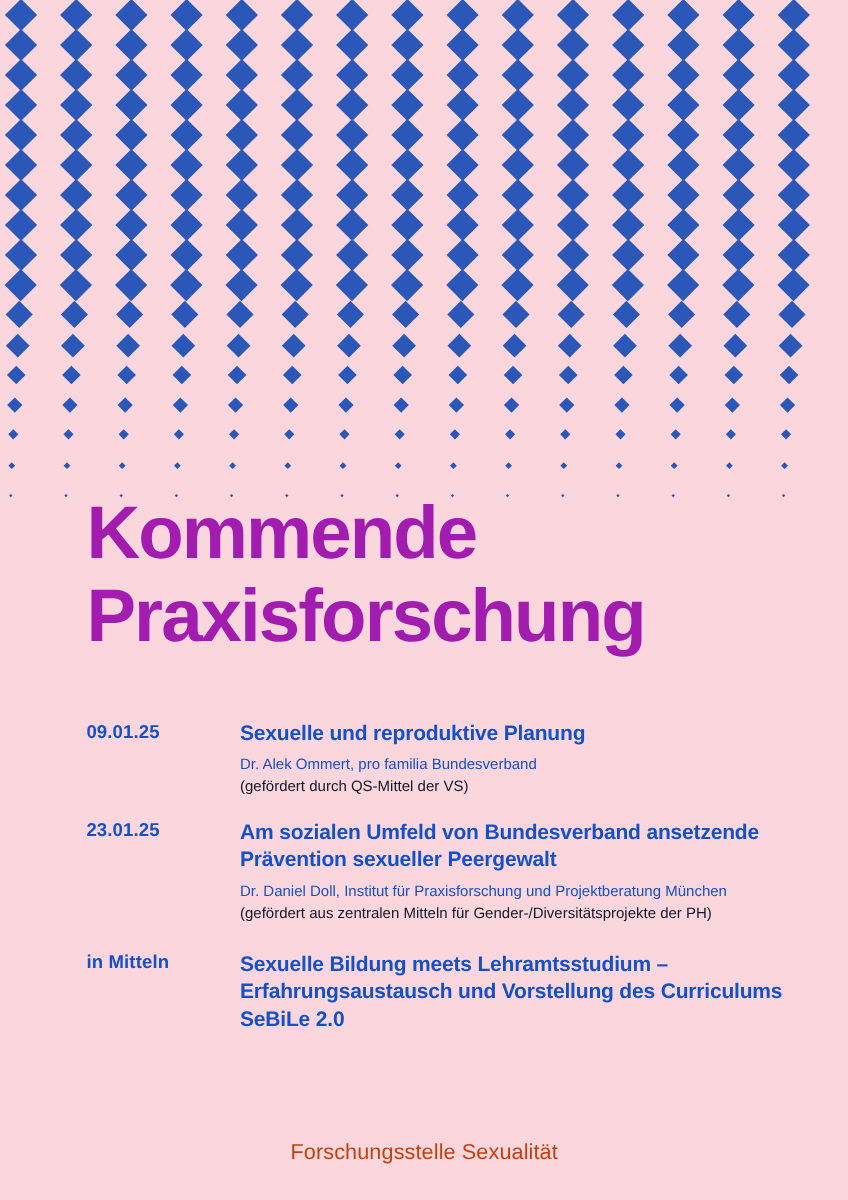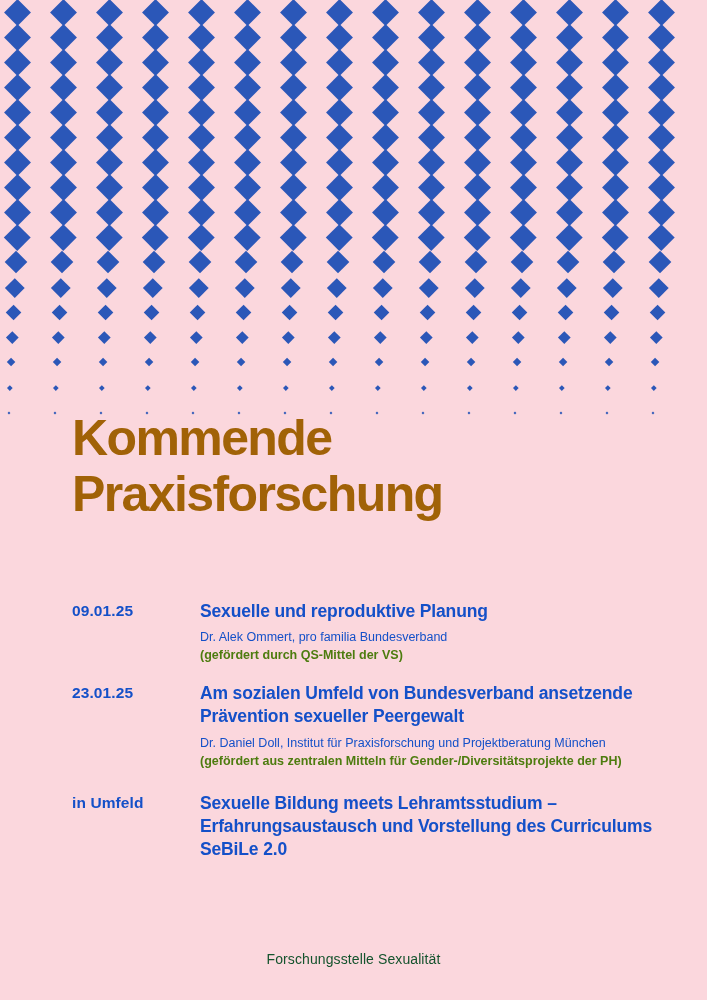--- a/index.html
+++ b/index.html
@@ -44,22 +44,22 @@
   }
 
   
   .title-block {
     position: absolute;
     left: 72px;
     top: 410px;
     width: 580px;
   }
   .title-line {
-    color: #a16207;
-    font-size: 50px;
+    color: #a21caf;
+    font-size: 62px;
     font-weight: bold;
     letter-spacing: -1.6px;
     line-height: 1.12;
     white-space: nowrap;
   }
 
   
   .events {
     position: absolute;
     left: 72px;
@@ -90,43 +90,42 @@
     line-height: 1.32;
     letter-spacing: -0.15px;
     margin-bottom: 5px;
   }
   .event-speaker {
     color: #1450c8;
     font-size: 12.5px;
     line-height: 1.45;
   }
   .event-note {
-    color: #4d7c0f;
+    color: #0f172a;
     font-size: 12.5px;
     line-height: 1.45;
-    font-weight: bold;
   }
 
   
   .event.e1 { margin-bottom: 18px; }
   .event.e2 { margin-bottom: 22px; }
   .event.e3 { margin-bottom: 0; }
   .event.e3 .event-title { margin-bottom: 7px; }
 
   
   .footer {
     position: absolute;
     left: 0;
     top: 950px;
     width: 707px;
     text-align: center;
   }
   .footer-text {
-    color: #14532d;
-    font-size: 14px;
+    color: #c2410c;
+    font-size: 18px;
     letter-spacing: 0.1px;
   }
 </style>
 </head>
 <body>
 
 <div id="poster">
 
   <div id="diamond-pattern">
       <div class="diamond-row" style="height: 25px;">
@@ -439,21 +438,21 @@
     <div class="event e2">
       <div class="event-date">23.01.25</div>
       <div class="event-body">
         <div class="event-title">Am sozialen Umfeld von Bundesverband ansetzende Prävention sexueller Peergewalt</div>
         <div class="event-speaker">Dr. Daniel Doll, Institut für Praxisforschung und Projektberatung München</div>
         <div class="event-note">(gefördert aus zentralen Mitteln für Gender-/Diversitätsprojekte der PH)</div>
       </div>
     </div>
 
     <div class="event e3">
-      <div class="event-date">in Umfeld</div>
+      <div class="event-date">in Mitteln</div>
       <div class="event-body">
         <div class="event-title">Sexuelle Bildung meets Lehramtsstudium – Erfahrungsaustausch und Vorstellung des Curriculums SeBiLe 2.0</div>
       </div>
     </div>
 
   </div>
 
   <div class="footer">
     <span class="footer-text">Forschungsstelle Sexualität</span>
   </div>

